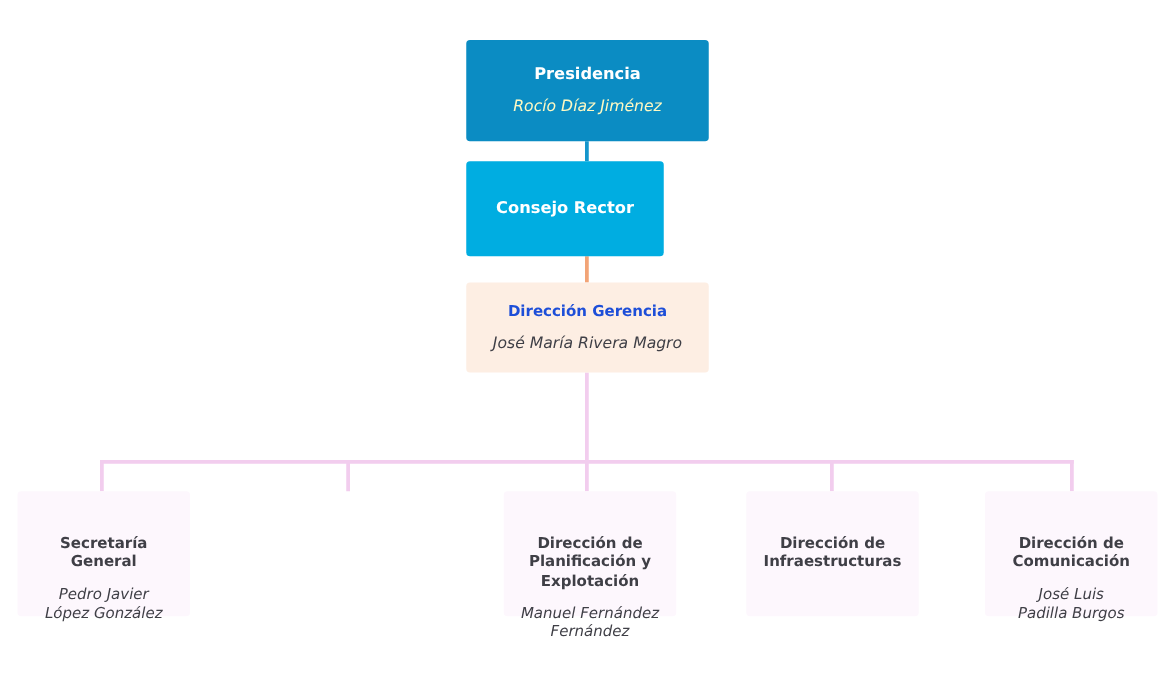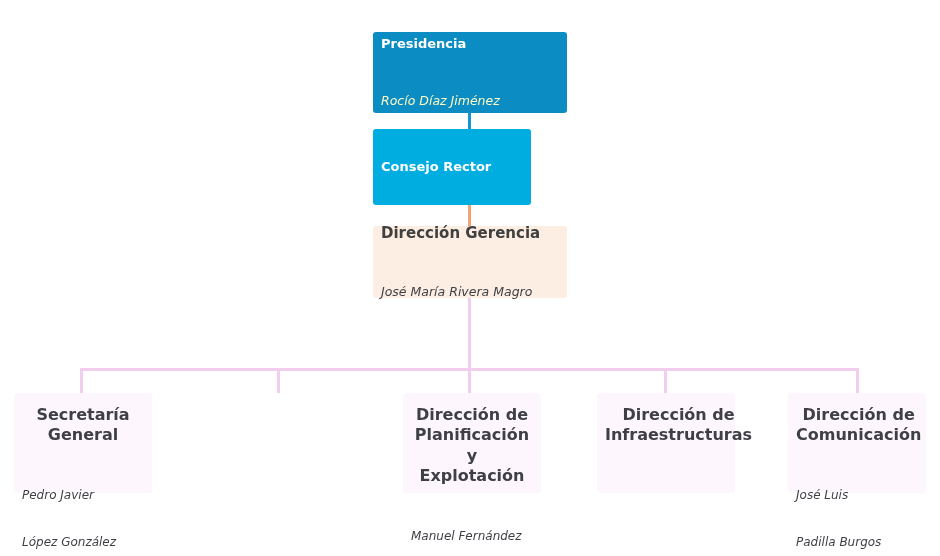--- a/index.html
+++ b/index.html
@@ -18,26 +18,25 @@
     width: 940px;
     height: 556px;
   }
 
   
   .node {
     position: absolute;
     box-sizing: border-box;
     display: flex;
     flex-direction: column;
-    align-items: flex-start;
+    align-items: center;
     justify-content: center;
     text-align: center;
     border-radius: 3px;
     padding: 6px 8px;
-    gap: 32px;
   }
   .node .title {
     font-weight: bold;
     line-height: 1.28;
   }
   .node .person {
     font-style: italic;
     line-height: 1.28;
   }
 
@@ -74,41 +73,42 @@
 
   
   .node-gerencia {
     left: 373px;
     top: 226px;
     width: 194px;
     height: 72px;
     background: #fdeee3;
   }
   .node-gerencia .title {
-    color: #404040;
-    font-size: 15px;
+    color: #1d4ed8;
+    font-size: 12px;
     margin-bottom: 9px;
   }
   .node-gerencia .person {
     color: #3f3f46;
     font-size: 12.5px;
   }
 
   
   .node-unit {
     top: 393px;
     height: 100px;
     background: #fdf7fd;
     justify-content: flex-start;
     padding-top: 12px;
   }
   .node-unit .title {
     color: #3f3f46;
-    font-size: 16px;
+    font-size: 12px;
     margin-bottom: 10px;
+    margin-top: 22px;
   }
   .node-unit .person {
     color: #3f3f46;
     font-size: 12px;
   }
 
   .node-secretaria   { left: 14px;  width: 138px; }
   .node-financiera   { left: 209px; width: 138px; }
   .node-planificacion{ left: 403px; width: 138px; }
   .node-infraestructuras { left: 597px; width: 138px; }

